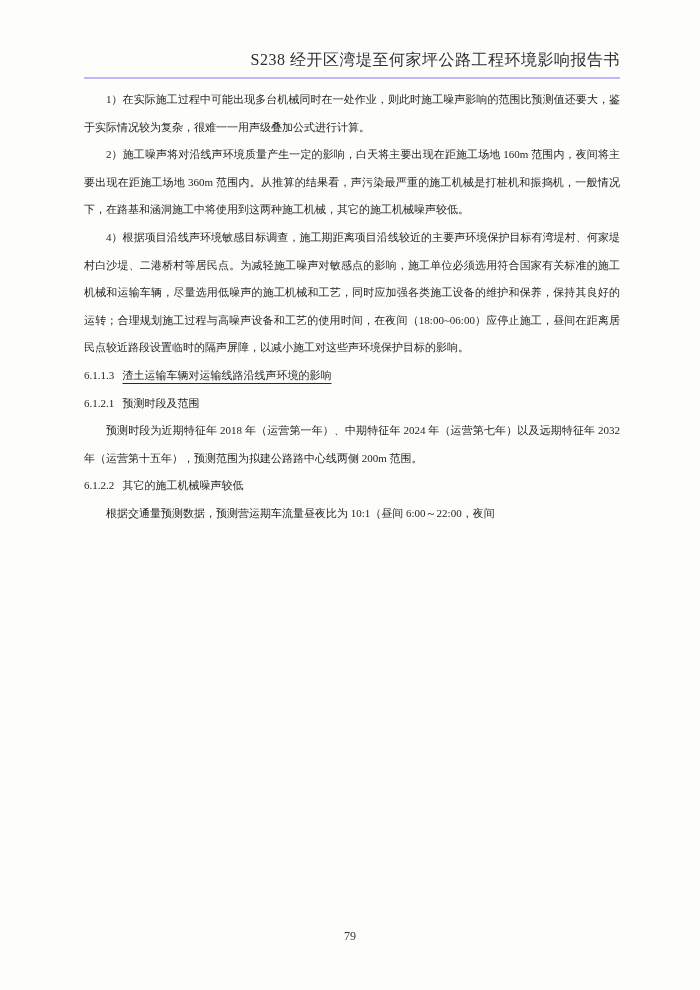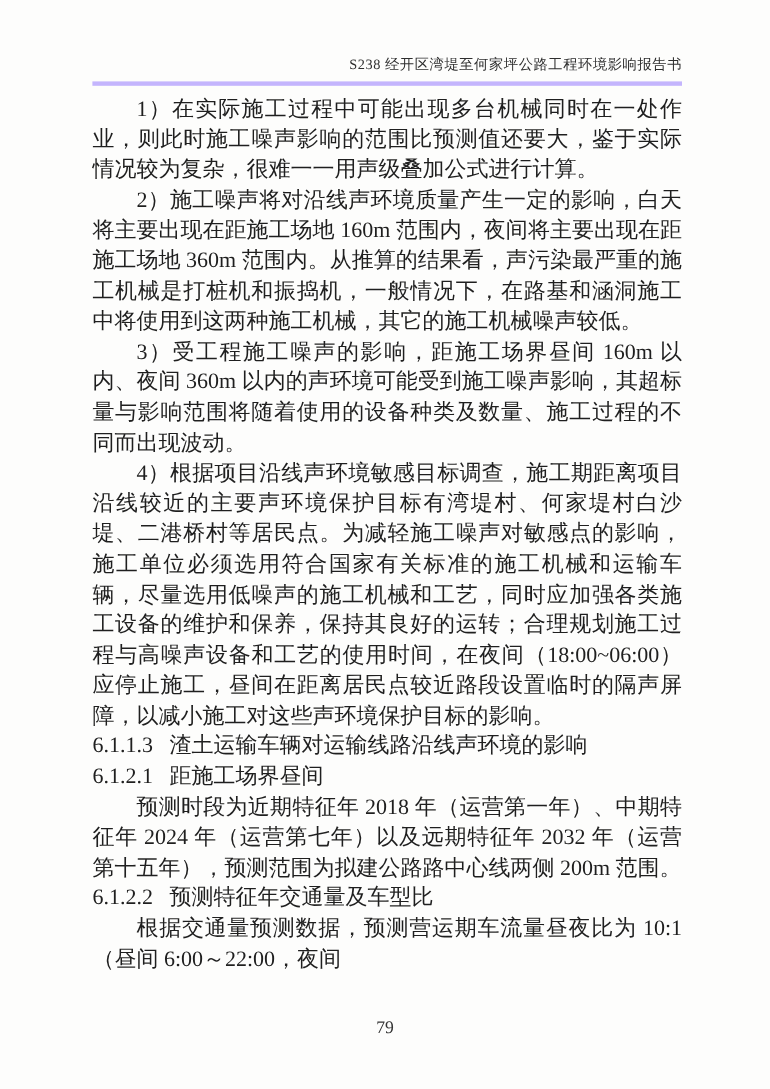--- a/index.html
+++ b/index.html
@@ -15,96 +15,96 @@
     overflow: hidden;
     font-family: "Liberation Serif", "DejaVu Serif", serif;
     color: #222222;
   }
   .header {
     position: absolute;
     top: 50px;
     left: 84px;
     right: 80px;
     text-align: right;
-    font-size: 13px;
+    font-size: 16px;
     letter-spacing: 0.5px;
     color: #2e2e2e;
     padding-bottom: 6px;
-    border-bottom: 4px solid #c4b5fd;
+    border-bottom: 2px solid #c4b5fd;
   }
   .body {
     position: absolute;
     top: 86px;
     left: 84px;
     right: 80px;
-    font-size: 20px;
+    font-size: 11px;
     line-height: 27.6px;
     text-align: justify;
     color: #1f1f1f;
   }
   .para {
     margin: 0;
     text-indent: 2em;
   }
   .heading {
     margin: 0;
     text-indent: 0;
   }
   .hnum {
     margin-right: 0.75em;
   }
   .underline {
+    text-decoration: underline;
     text-decoration-thickness: 1.3px;
     text-underline-offset: 4px;
     text-decoration-color: #2a2a2a;
     margin-top: 28px;
   }
   .pageno {
     position: absolute;
     left: 0;
     right: 0;
     bottom: 46px;
     text-align: center;
-    font-size: 16px;
+    font-size: 12px;
     color: #333333;
   }
 </style>
 </head>
 <body>
 
 <div class="page">
 
   <div class="header">
     <span>S238 经开区湾堤至何家坪公路工程环境影响报告书</span>
   </div>
 
   <div class="body">
 
     <p class="para">1）在实际施工过程中可能出现多台机械同时在一处作业，则此时施工噪声影响的范围比预测值还要大，鉴于实际情况较为复杂，很难一一用声级叠加公式进行计算。</p>
 
     <p class="para">2）施工噪声将对沿线声环境质量产生一定的影响，白天将主要出现在距施工场地 160m 范围内，夜间将主要出现在距施工场地 360m 范围内。从推算的结果看，声污染最严重的施工机械是打桩机和振捣机，一般情况下，在路基和涵洞施工中将使用到这两种施工机械，其它的施工机械噪声较低。</p>
 
-    <p class="para">3）受工程施工噪声的影响，距施工场界昼间 160m 以内、夜间 360m 以内的声环境可能受到施工噪声影响，其超标量与影响范围将随着使用的设备种类及数量、施工过程的不同而出现波动。</p>
 
     <p class="para">4）根据项目沿线声环境敏感目标调查，施工期距离项目沿线较近的主要声环境保护目标有湾堤村、何家堤村白沙堤、二港桥村等居民点。为减轻施工噪声对敏感点的影响，施工单位必须选用符合国家有关标准的施工机械和运输车辆，尽量选用低噪声的施工机械和工艺，同时应加强各类施工设备的维护和保养，保持其良好的运转；合理规划施工过程与高噪声设备和工艺的使用时间，在夜间（18:00~06:00）应停止施工，昼间在距离居民点较近路段设置临时的隔声屏障，以减小施工对这些声环境保护目标的影响。</p>
 
     <p class="heading">
       <span class="hnum">6.1.1.3</span><span class="underline">渣土运输车辆对运输线路沿线声环境的影响</span>
     </p>
 
 
 
     <p class="heading">
-      <span class="hnum">6.1.2.1</span><span>距施工场界昼间</span>
+      <span class="hnum">6.1.2.1</span><span>预测时段及范围</span>
     </p>
 
     <p class="para">预测时段为近期特征年 2018 年（运营第一年）、中期特征年 2024 年（运营第七年）以及远期特征年 2032 年（运营第十五年），预测范围为拟建公路路中心线两侧 200m 范围。</p>
 
     <p class="heading">
-      <span class="hnum">6.1.2.2</span><span>预测特征年交通量及车型比</span>
+      <span class="hnum">6.1.2.2</span><span>其它的施工机械噪声较低</span>
     </p>
 
     <p class="para">根据交通量预测数据，预测营运期车流量昼夜比为 10:1（昼间 6:00～22:00，夜间</p>
 
   </div>
 
   <div class="pageno">79</div>
 
 </div>
 

